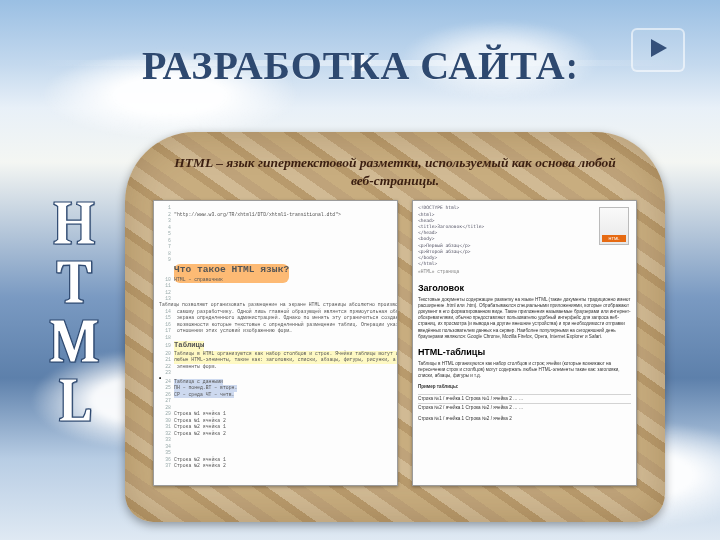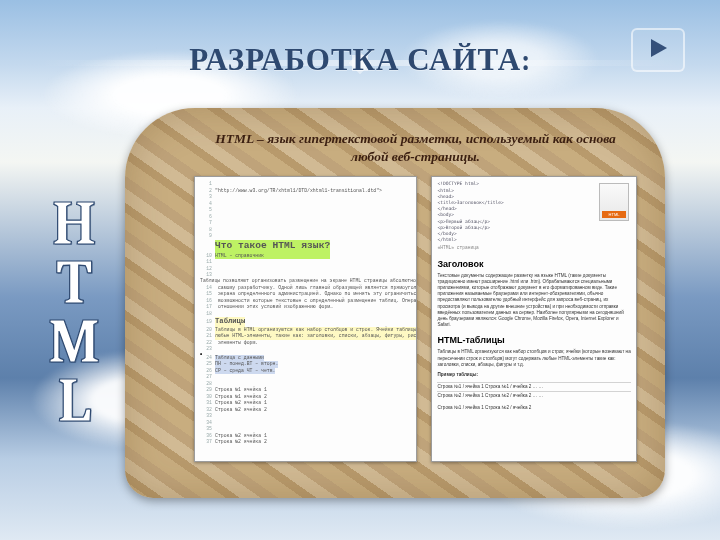--- a/index.html
+++ b/index.html
@@ -20,21 +20,21 @@
     border-radius: 50%;
     filter: blur(2px);
   }
   .c1 { width: 260px; height: 90px; left: 40px;  top: 50px; }
   .c2 { width: 220px; height: 100px; left: 30px; top: 350px; }
   .c3 { width: 300px; height: 110px; right: -60px; top: 420px; }
   .c4 { width: 200px; height: 80px; right: 120px; top: 20px; opacity:.7; }
 
   .title {
     text-align: center;
-    font-size: 31px;
+    font-size: 40px;
     font-weight: bold;
     letter-spacing: 1px;
     padding-top: 42px;
     color: #2e4970;
     font-family: Cambria, Georgia, serif;
     text-shadow: 0 1px 0 rgba(255,255,255,.4);
     position: relative;
     z-index: 2;
   }
 
@@ -72,30 +72,29 @@
     align-items: center;
     justify-content: center;
     background: rgba(255,255,255,.08);
     z-index: 3;
   }
   .arrow-btn svg { width: 24px; height: 24px; }
 
   .panel {
     position: absolute;
     left: 125px;
-    top: 108px;
+    top: 132px;
     width: 540px;
     height: 390px;
     border-radius: 70px 70px 28px 28px;
     background:
       repeating-linear-gradient(35deg, #c8ad7f 0 14px, #b89a6c 14px 22px, #d1ba94 22px 34px, #bfa37a 34px 44px);
     background-blend-mode: multiply;
     box-shadow: 0 3px 10px rgba(0,0,0,.35), inset 0 0 40px rgba(90,60,20,.25);
     z-index: 2;
-    padding-left: 41px;
   }
   .intro {
     margin: 22px 44px 10px 44px;
     text-align: center;
     font-family: Georgia, serif;
     font-size: 13.5px;
     font-weight: bold;
     font-style: italic;
     color: #3b1f11;
     line-height: 1.35;
@@ -120,21 +119,21 @@
   .shot-left {
     width: 248px;
     height: 286px;
   }
   .shot-right {
     width: 228px;
     height: 286px;
   }
   .code-line { white-space: nowrap; }
   .ln { color:#9aa; display:inline-block; width:12px; text-align:right; margin-right:3px; }
-  .hl-green { background:#bef264; display:inline-block; }
+  .hl-green { background:#fdba74; display:inline-block;border-radius:6px; }
   .hl-red { background:#fef9c3; display:inline-block; }
   .hl-blue { background:#cdd9ef; display:inline-block; }
 
   .shot-right .doc-icon {
     float: right;
     width: 30px; height: 38px;
     margin: 2px 2px 4px 6px;
     background: linear-gradient(#fafafa,#e8e8e8);
     border: 1px solid #bbb;
     position: relative;

